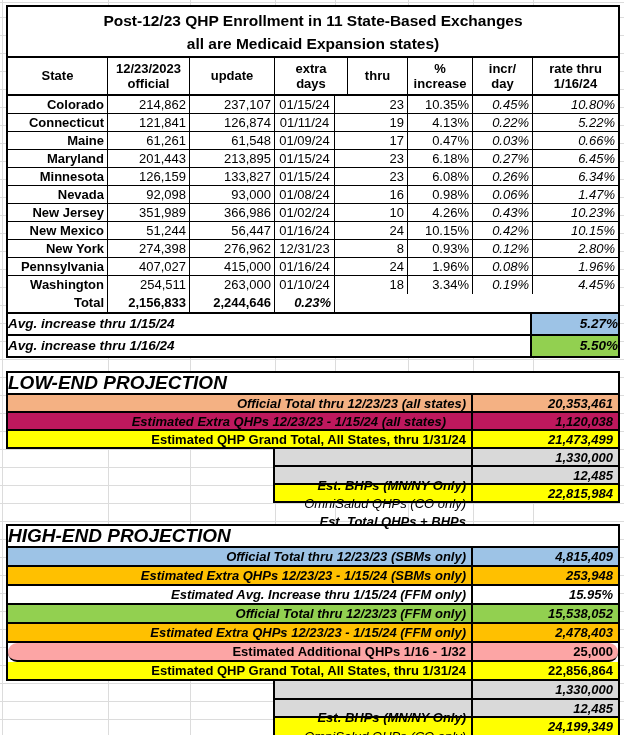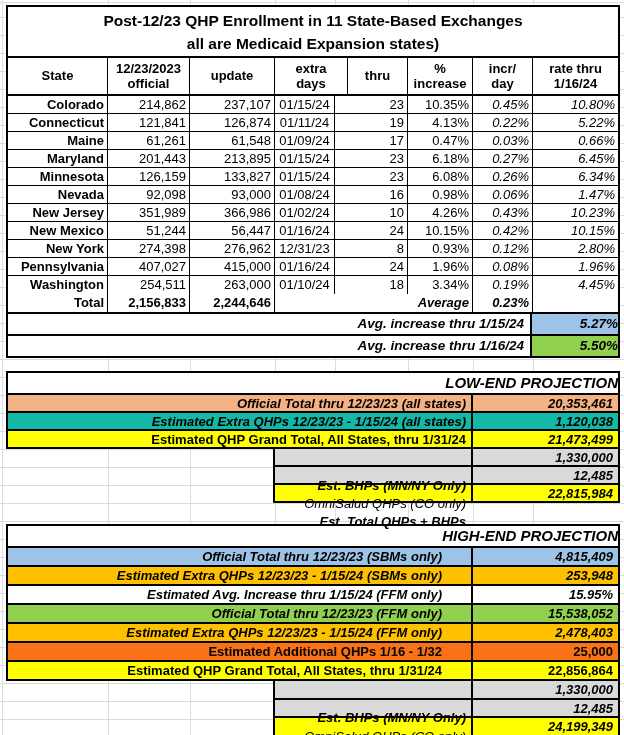--- a/index.html
+++ b/index.html
@@ -43,33 +43,33 @@
            white-space: nowrap; overflow: hidden; }
   .dcell:last-child { border-right: none; }
   .c0 { width: 100px; } .c1 { width: 82px; } .c2 { width: 85px; } .c3 { width: 60px; }
   .c4 { width: 73px; } .c5 { width: 65px; } .c6 { width: 60px; } .c7 { flex: 1; }
   .cm { width: 198px; }
   .ar { text-align: right; } .ac { text-align: center; }
   .b { font-weight: bold; } .it { font-style: italic; } .light { font-weight: normal; }
 
   .avg-row { display: flex; height: 24px; margin-top: -2px; border: 2px solid #000;
              background: #fff; font-weight: bold; font-style: italic; font-size: 13.5px; }
-  .avg-label { flex: 1; text-align: right; line-height: 19px; padding-right: 6px; }
+  .avg-label { flex: 1; line-height: 19px; padding-right: 6px; }
   .avg-value { width: 88px; border-left: 2px solid #000; text-align: right;
                line-height: 19px; }
 
   .gap1 { height: 13px; } .gap2 { height: 21px; }
 
   .proj-box { border: 2px solid #000; background: #fff; }
-  .proj-title { height: 22px; border-bottom: 2px solid #000; text-align: right;
-                font-weight: bold; font-style: italic; font-size: 15px; line-height: 20px; }
+  .proj-title { height: 22px; border-bottom: 2px solid #000; text-align: left;
+                font-weight: bold; font-style: italic; font-size: 19px; line-height: 20px; }
   .proj-row { display: flex; height: 18px; border-bottom: 2px solid #000;
               font-size: 13px; font-weight: bold; }
   .proj-row:last-child { height: 16px; border-bottom: none; }
-  .high .proj-row { height: 19px; gap: 24px; }
+  .high .proj-row { height: 19px; }
   .high .proj-row:last-child { height: 17px; }
   .proj-label { flex: 1; text-align: right; line-height: 15px; padding: 1px 5px 0 0;
                 white-space: nowrap; }
   .proj-value { width: 147px; border-left: 2px solid #000; text-align: right;
                 line-height: 15px; padding: 1px 5px 0 12px; }
 
   .narrow-wrap { width: 347px; margin-left: 267px; margin-top: -2px; }
   .narrow-row { display: flex; height: 20px; margin-top: -2px; border: 2px solid #000;
                 background: #fff; font-size: 13px; font-weight: bold; }
   .narrow-row:first-child { margin-top: 0; }
@@ -214,21 +214,20 @@
             <div class="dcell c4 ar">18</div>
             <div class="dcell c5 ar">3.34%</div>
             <div class="dcell c6 ar it">0.19%</div>
             <div class="dcell c7 ar it">4.45%</div>
           </div>
         </div>
       <div class="drow b">
           <div class="dcell c0 ar b">Total</div>
           <div class="dcell c1 ar b">2,156,833</div>
           <div class="dcell c2 ar b">2,244,646</div>
-          <div class="dcell cm ar b it">Average</div>
           <div class="dcell c6 ar b it">0.23%</div>
           <div class="dcell c7"></div>
         </div>
     </div>
 
     <div>
         <div class="avg-row">
           <div class="avg-label">Avg. increase thru 1/15/24</div>
           <div class="avg-value" style="background: rgb(157, 195, 230);">5.27%</div>
         </div>
@@ -240,21 +239,21 @@
 
     <div class="gap1"></div>
 
     <div class="proj-box">
       <div class="proj-title">LOW-END PROJECTION</div>
       <div>
           <div class="proj-row" style="background: rgb(244, 177, 131);">
             <div class="proj-label it">Official Total thru 12/23/23 (all states)</div>
             <div class="proj-value it">20,353,461</div>
           </div>
-          <div class="proj-row" style="background: #14b8a6;">
+          <div class="proj-row" style="background: #be185d; gap: 20px;">
             <div class="proj-label it">Estimated Extra QHPs 12/23/23 - 1/15/24 (all states)</div>
             <div class="proj-value it">1,120,038</div>
           </div>
           <div class="proj-row" style="background: rgb(255, 255, 0);">
             <div class="proj-label">Estimated QHP Grand Total, All States, thru 1/31/24</div>
             <div class="proj-value it">21,473,499</div>
           </div>
         </div>
     </div>
     <div class="narrow-wrap">
@@ -290,21 +289,21 @@
             <div class="proj-value it">15.95%</div>
           </div>
           <div class="proj-row" style="background: rgb(146, 208, 80);">
             <div class="proj-label it">Official Total thru 12/23/23 (FFM only)</div>
             <div class="proj-value it">15,538,052</div>
           </div>
           <div class="proj-row" style="background: rgb(255, 192, 0);">
             <div class="proj-label it">Estimated Extra QHPs 12/23/23 - 1/15/24 (FFM only)</div>
             <div class="proj-value it">2,478,403</div>
           </div>
-          <div class="proj-row" style="background: #f97316;">
+          <div class="proj-row" style="background: #fca5a5; border-radius: 9px;">
             <div class="proj-label">Estimated Additional QHPs 1/16 - 1/32</div>
             <div class="proj-value">25,000</div>
           </div>
           <div class="proj-row" style="background: rgb(255, 255, 0);">
             <div class="proj-label">Estimated QHP Grand Total, All States, thru 1/31/24</div>
             <div class="proj-value">22,856,864</div>
           </div>
         </div>
     </div>
     <div class="narrow-wrap high-narrow">

